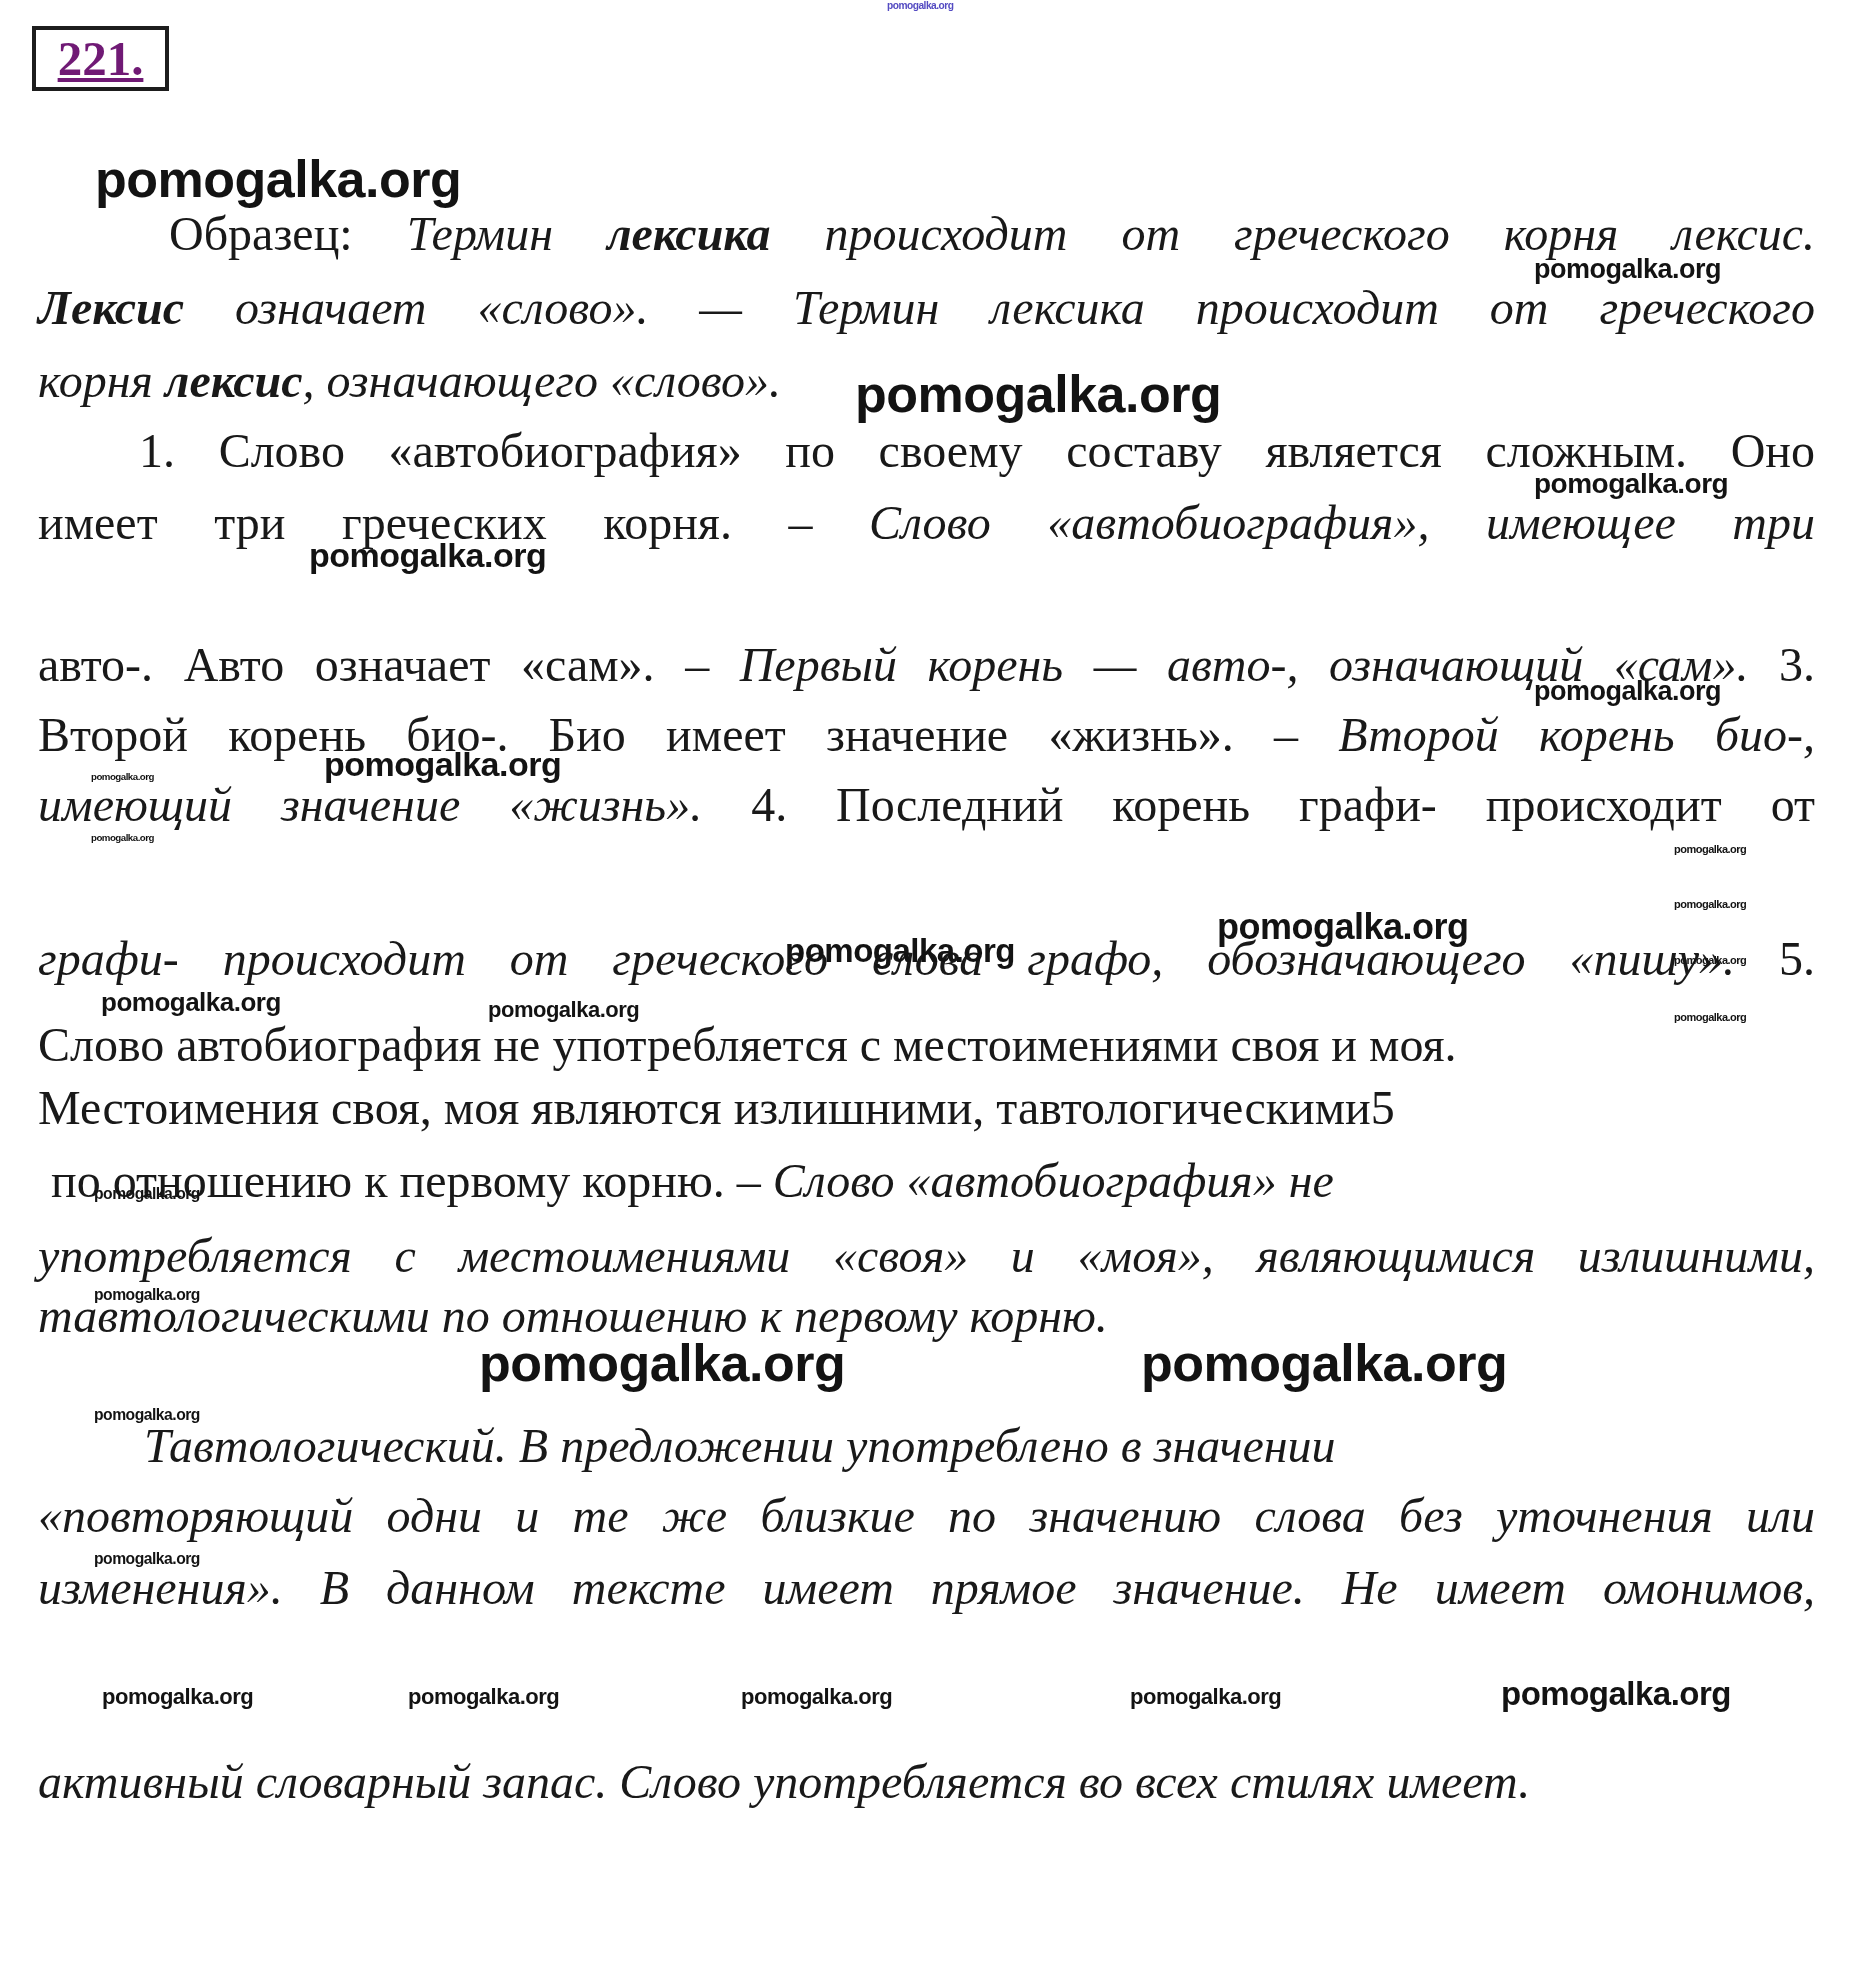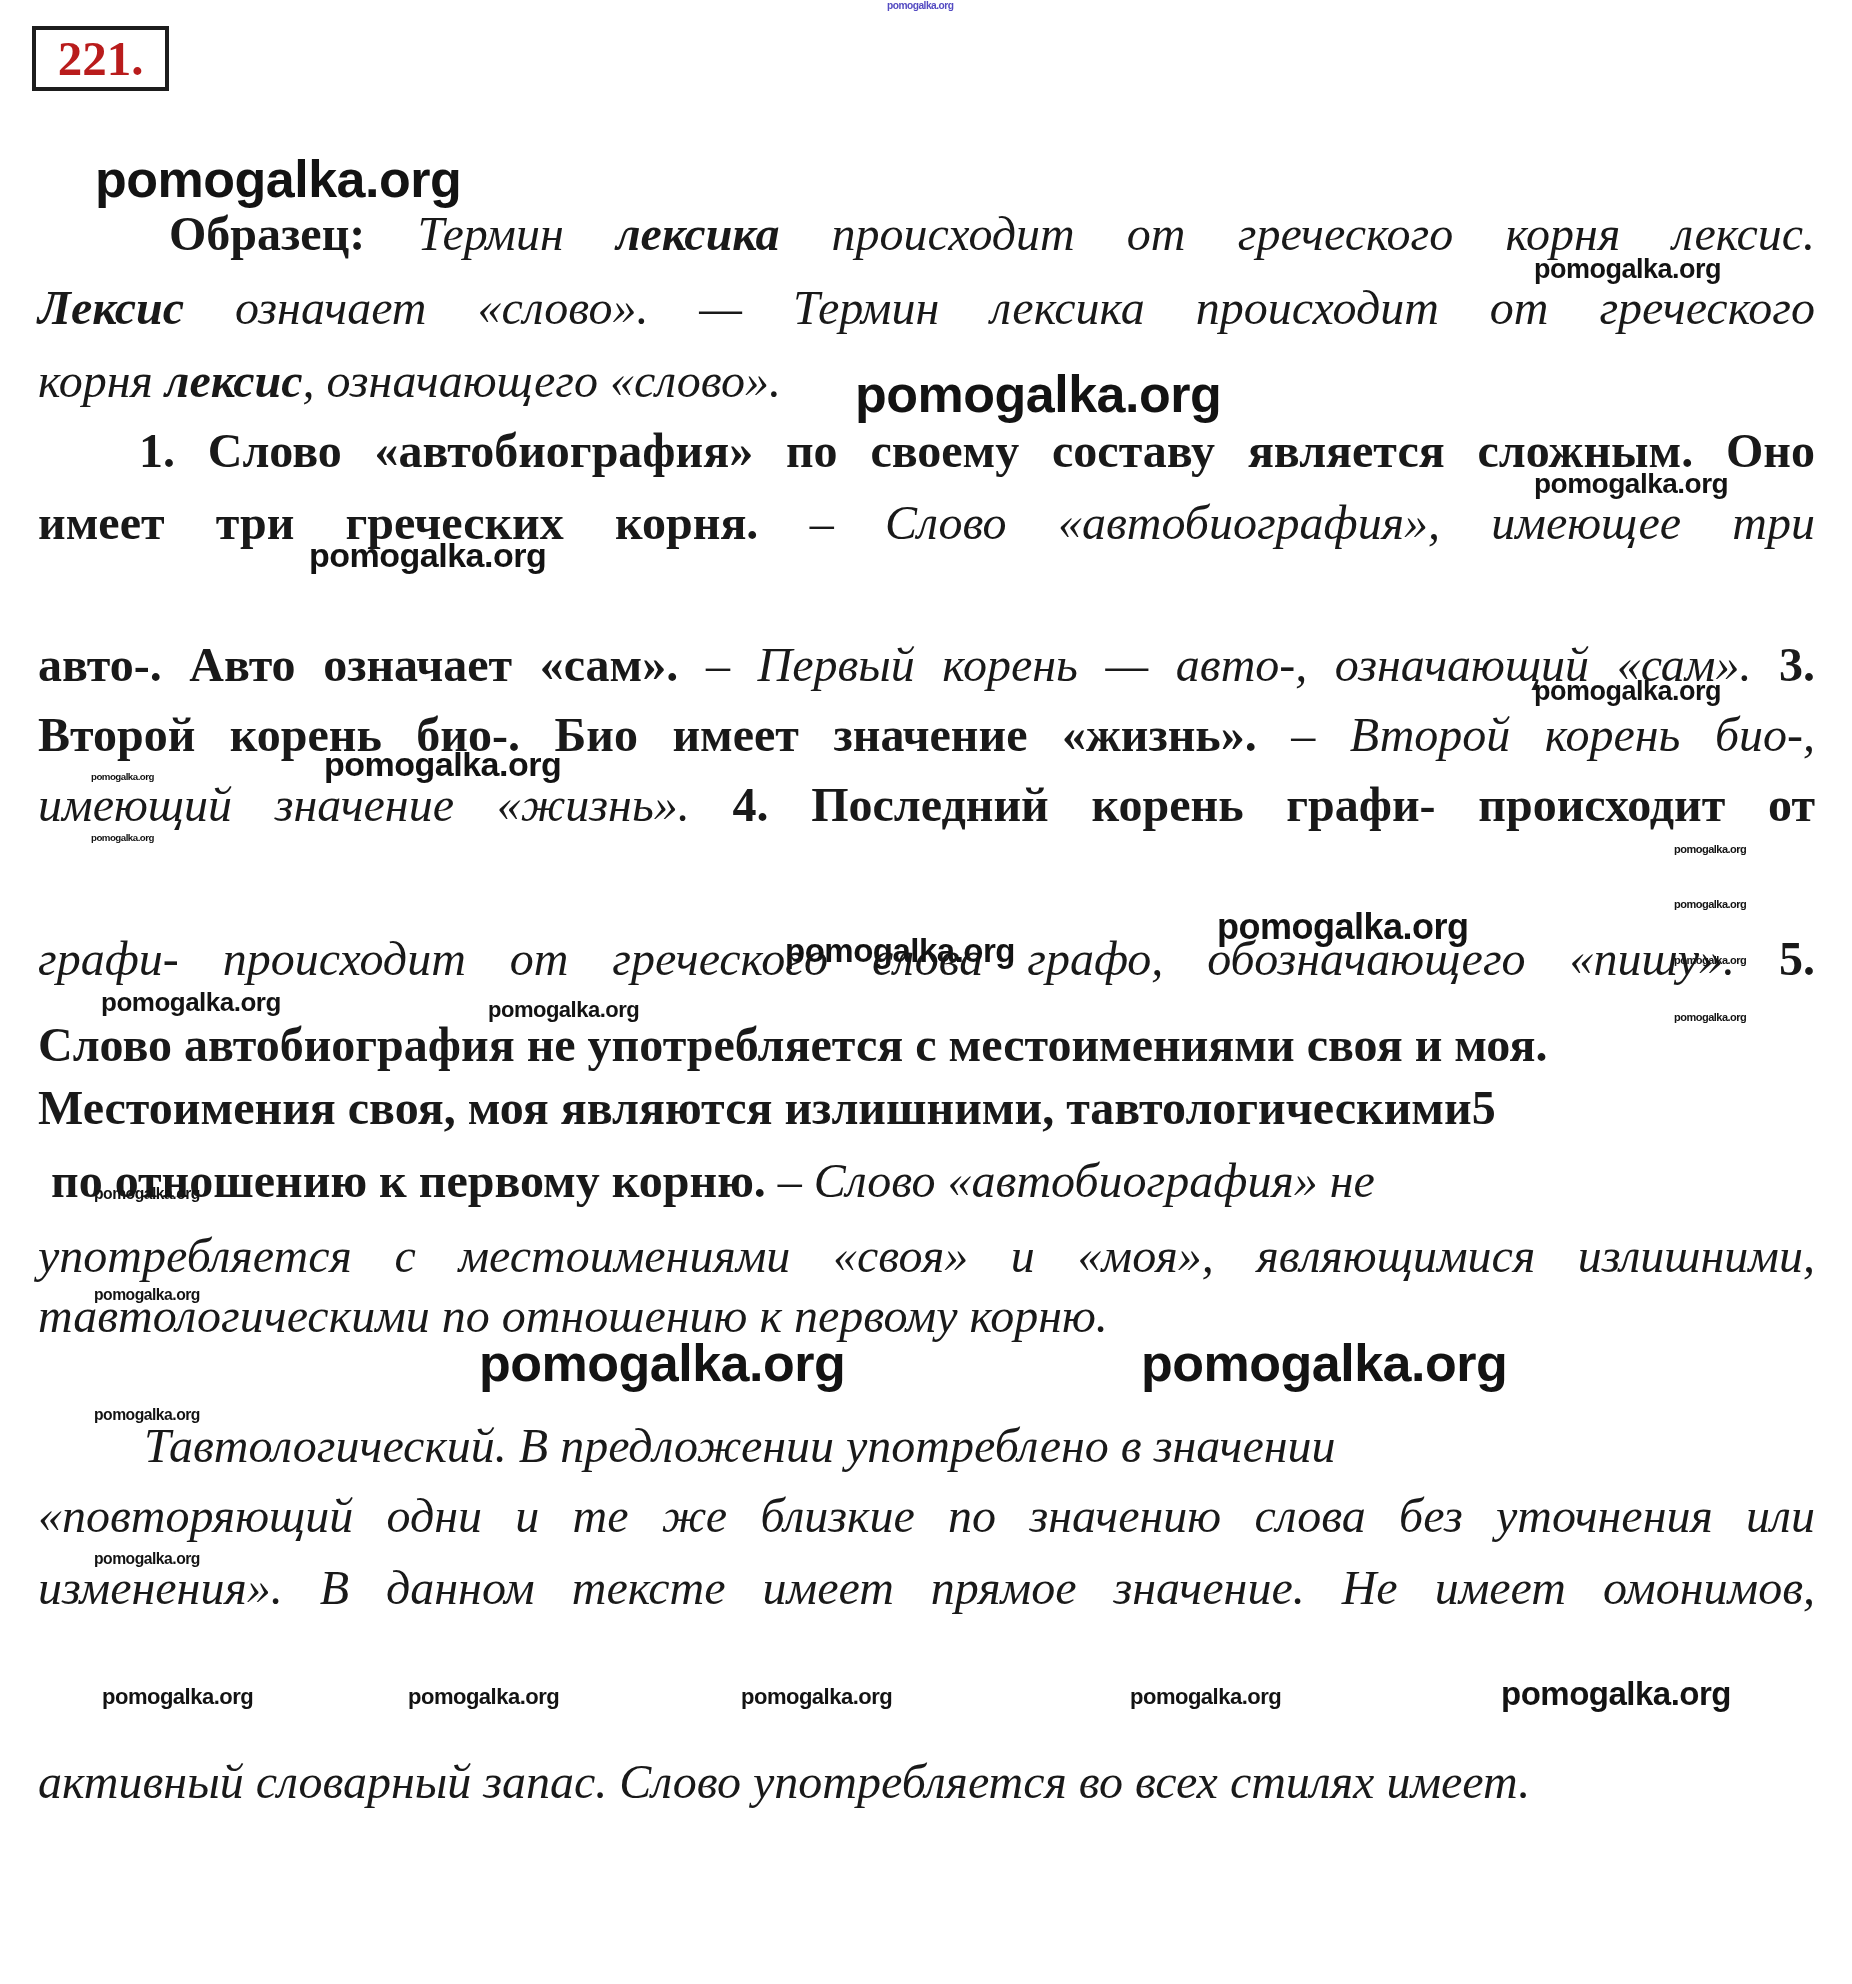--- a/index.html
+++ b/index.html
@@ -1,23 +1,23 @@
 <!DOCTYPE html>
 <html style="font-size:7.4px"><head>
 <meta charset="utf-8">
 <style>
   html,body{margin:0;padding:0;background:#ffffff;}
   body{width:1852px;height:1985px;position:relative;font-family:"Liberation Serif", serif;}
   .page{position:absolute;left:0;top:0;width:1852px;height:1985px;overflow:hidden;background:#ffffff;}
   .ex-box{position:absolute;left:32px;top:26px;width:137px;height:65px;
           border:4.6px solid #1d1d1d;box-sizing:border-box;display:flex;align-items:flex-end;justify-content:center;
-          font-weight:700;font-size:49px;color:#b91c1c;background:#ffffff;}
+          font-weight:700;font-size:49px;color:#701a75;background:#ffffff;text-decoration:underline;}
   .line{position:absolute;font-size:48px;line-height:1.06;color:#191919;white-space:nowrap;}
   .line.just{white-space:normal;text-align:justify;text-align-last:justify;}
-  .t-r{font-style:normal;font-weight:700;}
+  .t-r{font-style:normal;font-weight:400;}
   .t-i{font-style:italic;font-weight:400;}
   .t-bi{font-style:italic;font-weight:700;margin-top:21px;}
   .wm{position:absolute;font-family:"Liberation Sans", sans-serif;color:#131313;
       letter-spacing:-0.5px;white-space:nowrap;line-height:1;}
 </style>
 </head>
 <body>
 
 <div class="page" id="page">
   <div class="ex-box">

